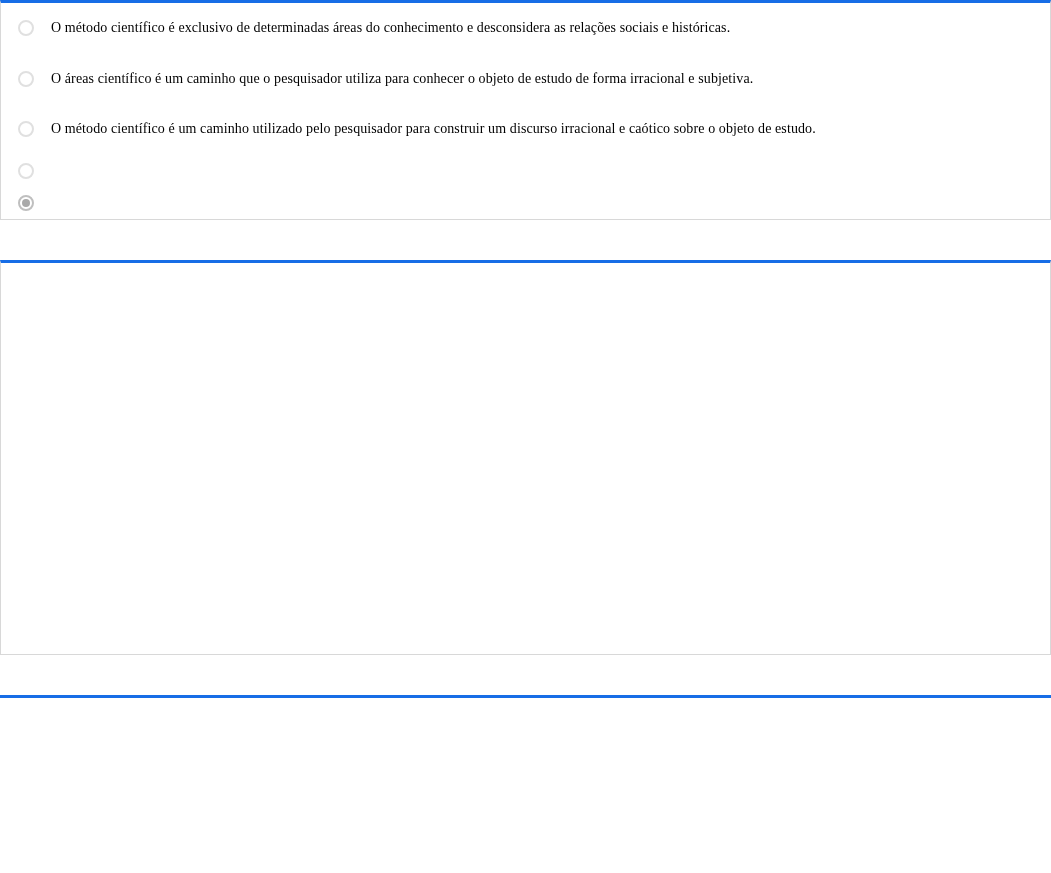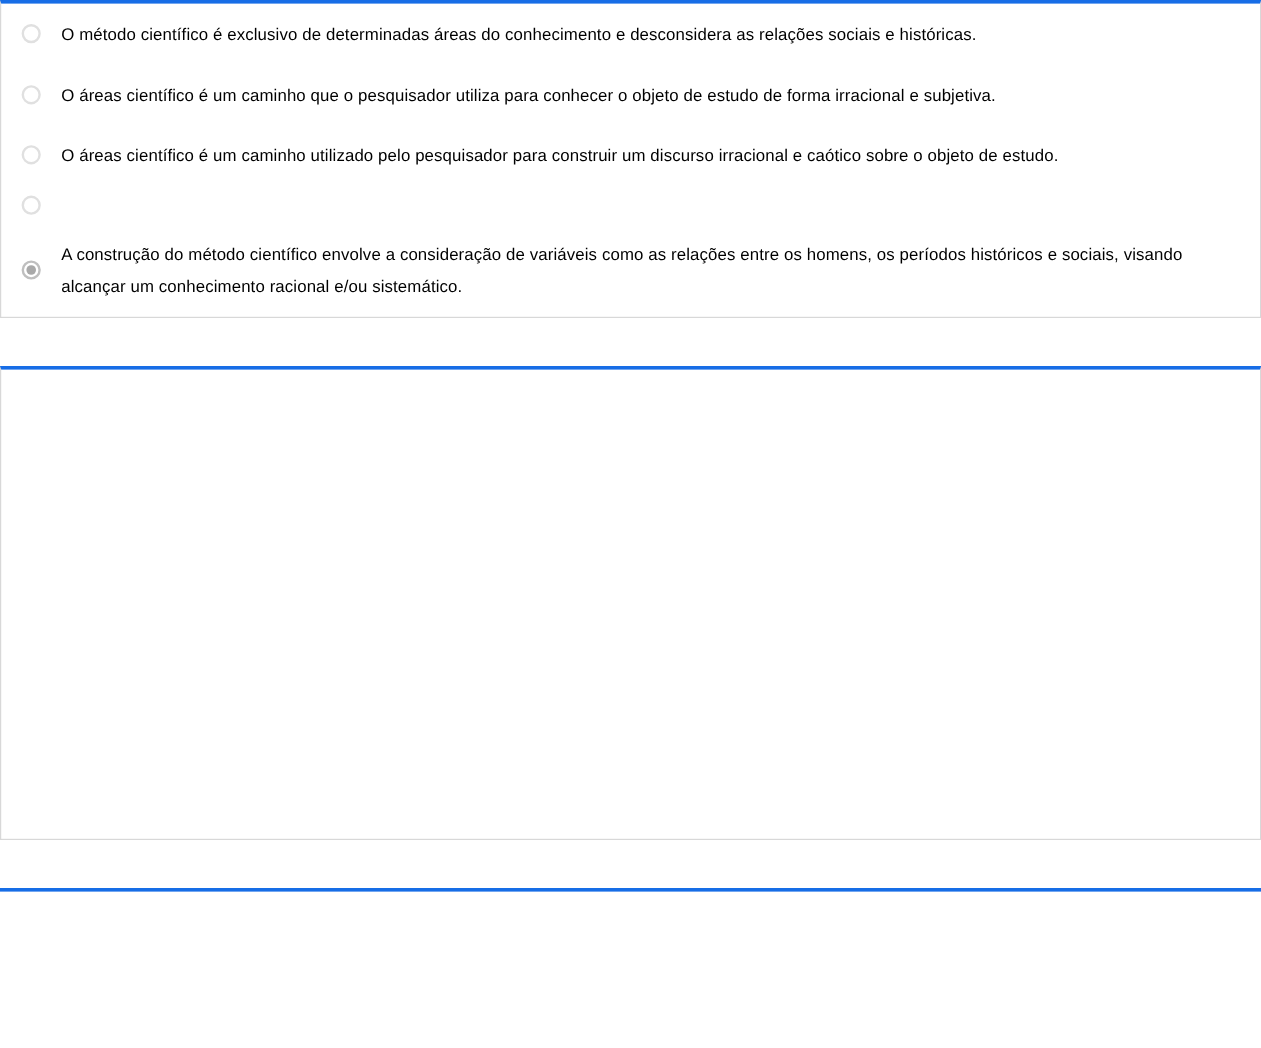--- a/index.html
+++ b/index.html
@@ -18,20 +18,21 @@
     .panel {
       border: 1px solid #d8d8d8;
       border-top: 3px solid #176de6;
       margin-bottom: 40px;
     }
     .panel.first {
       border-top: 3px solid #176de6;
     }
     .options-container {
       padding: 0;
+      font-family: Liberation Serif, serif;
     }
     .option-row {
       display: flex;
       align-items: center;
       padding: 8px 0;
     }
     .radio-cell {
       width: 50px;
       min-width: 50px;
       display: flex;
@@ -99,38 +100,37 @@
       </div>
       <div class="option-text">O áreas científico é um caminho que o pesquisador utiliza para conhecer o objeto de estudo de forma irracional e subjetiva.</div>
     </div>
 
     <div class="option-row">
       <div class="radio-cell">
         <span class="radio-circle">
           <span class="radio-inner"></span>
         </span>
       </div>
-      <div class="option-text">O áreas científico é um caminho utilizado pelo pesquisador para construir um discurso irracional e caótico sobre o objeto de estudo.</div>
+      <div class="option-text">O método científico é um caminho utilizado pelo pesquisador para construir um discurso irracional e caótico sobre o objeto de estudo.</div>
     </div>
 
     <div class="option-row">
       <div class="radio-cell">
         <span class="radio-circle">
           <span class="radio-inner"></span>
         </span>
       </div>
     </div>
 
     <div class="option-row">
       <div class="radio-cell">
         <span class="radio-circle selected">
           <span class="radio-inner"></span>
         </span>
       </div>
-      <div class="option-text">A construção do método científico envolve a consideração de variáveis como as relações entre os homens, os períodos históricos e sociais, visando alcançar um conhecimento racional e/ou sistemático.</div>
     </div>
 
   </div>
 </div>
 
 <div class="panel empty-panel"></div>
 
 <div class="third-panel"></div>
 
 </body></html>

